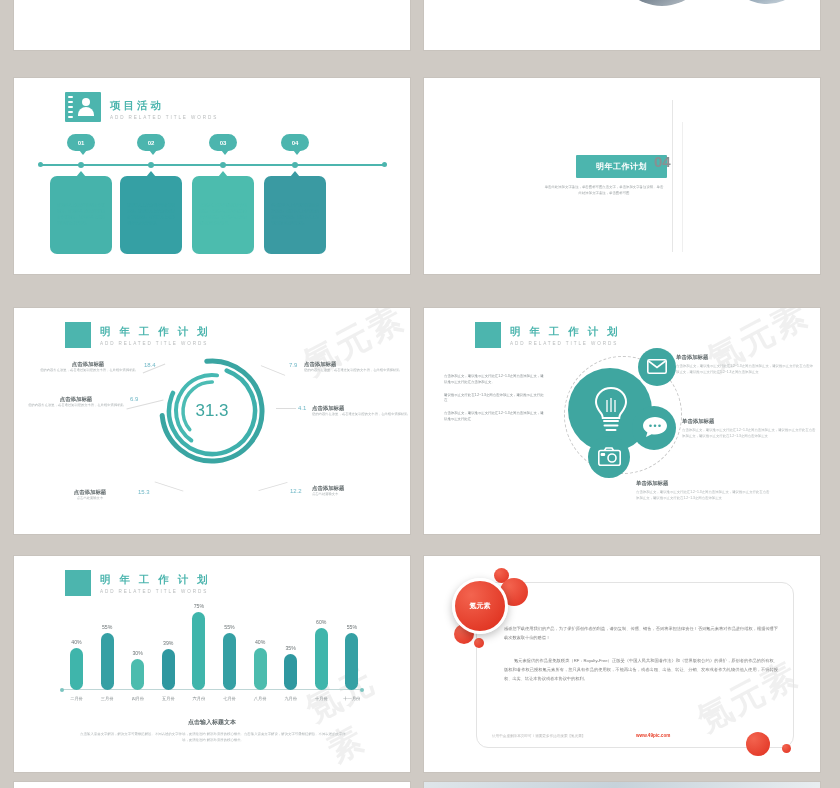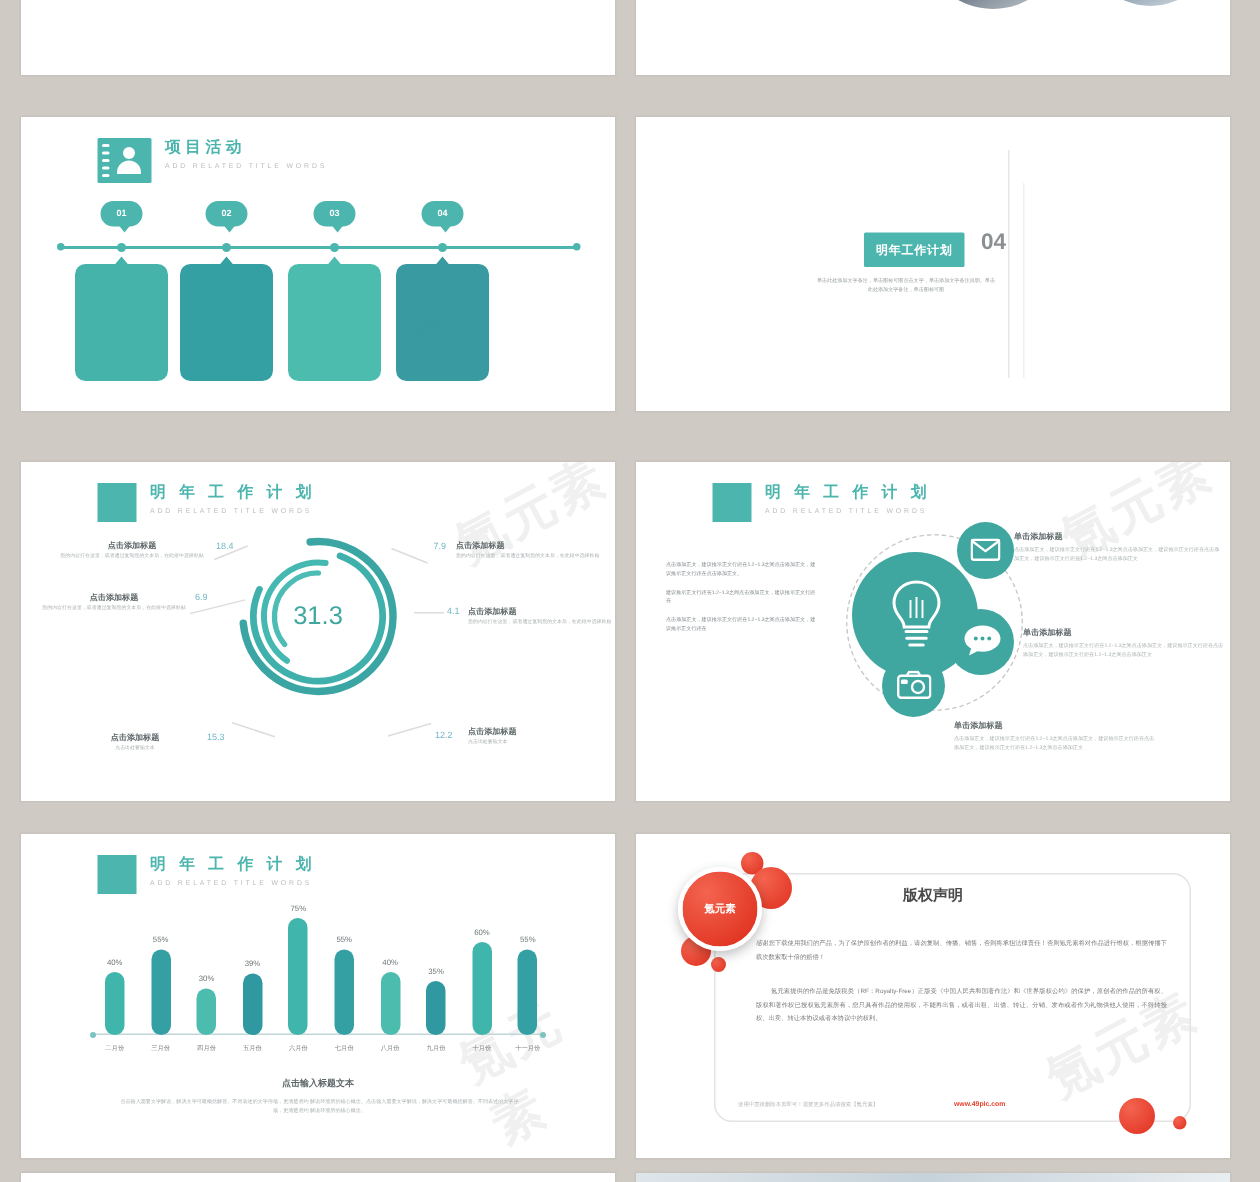--- a/index.html
+++ b/index.html
@@ -14,21 +14,21 @@
   .s-r1c0{left:14px;top:78px;width:396px;height:196px;}
   .s-r1c1{left:424px;top:78px;width:396px;height:196px;}
   .s-r2c0{left:14px;top:308px;width:396px;height:226px;}
   .s-r2c1{left:424px;top:308px;width:396px;height:226px;}
   .s-r3c0{left:14px;top:556px;width:396px;height:216px;}
   .s-r3c1{left:424px;top:556px;width:396px;height:216px;}
   .s-r4c0{left:14px;top:782px;width:396px;height:60px;}
   .s-r4c1{left:424px;top:782px;width:396px;height:60px;}
 
   
-  .hdr{position:absolute;left:18px;top:14px;display:flex;align-items:flex-start;padding-left:33px;}
+  .hdr{position:absolute;left:18px;top:14px;display:flex;align-items:flex-end;padding-left:33px;}
   .hdr-sq{width:26px;height:26px;background:#4cb5ae;flex:0 0 auto;}
   .hdr-txt{margin-left:9px;}
   .hdr-title{font-size:10.5px;color:#4cb5ae;letter-spacing:3px;font-weight:bold;line-height:13px;}
   .hdr-sub{font-size:4.6px;color:#b9bcbd;letter-spacing:1.9px;line-height:9px;margin-top:1px;}
 
   
   .hdr-card{width:36px;height:30px;background:#4cb5ae;position:relative;flex:0 0 auto;border-radius:1px;}
   .hdr-card .spine{position:absolute;left:3px;top:4px;width:5px;height:22px;}
   .hdr-card .spine i{display:block;height:2px;background:#fff;margin-bottom:3px;border-radius:1px;}
   .hdr-card .pfig{position:absolute;left:12px;top:5px;width:19px;height:20px;}
@@ -45,21 +45,21 @@
   .bub{position:absolute;width:28px;height:17px;border-radius:9px;background:#4cb5ae;color:#fff;
        font-size:6px;display:flex;align-items:center;justify-content:center;font-weight:bold;}
   .bub:after{content:"";position:absolute;bottom:-4px;left:12px;border-left:4px solid transparent;
        border-right:4px solid transparent;border-top:5px solid #4cb5ae;}
   .tl-card{position:absolute;top:98px;width:62px;height:78px;border-radius:7px;color:#fff;
        font-size:3.6px;line-height:6px;padding:26px 7px 0;box-sizing:border-box;text-align:justify;}
   .tl-card:before{content:"";position:absolute;top:-5px;left:26px;border-left:5px solid transparent;
        border-right:5px solid transparent;border-bottom:6px solid currentColor;}
 
   
-  .sec-box{position:absolute;left:152px;top:77px;background:#4cb5ae;color:#fff;padding:6px 8px;
+  .sec-box{position:absolute;left:152px;top:77px;background:#4cb5ae;color:#fff;padding:6px 20px;
        font-size:8px;font-weight:bold;letter-spacing:.5px;border-radius:1px;}
   .sec-num{position:absolute;left:230px;top:75px;font-size:15px;color:#8a8f91;font-weight:bold;}
   .sec-desc{position:absolute;left:120px;top:107px;width:120px;text-align:center;font-size:3.4px;
        line-height:5.6px;color:#9aa0a2;}
   .sec-rule{position:absolute;left:248px;top:22px;width:1px;height:152px;background:#e6e6e6;}
   .sec-rule2{position:absolute;left:258px;top:44px;width:1px;height:130px;background:#efefef;}
 
   
   .donut-wrap{position:absolute;left:141px;top:46px;width:114px;height:114px;}
   .donut-center{position:absolute;left:0;top:0;width:114px;height:114px;display:flex;align-items:center;
@@ -373,21 +373,20 @@
       <div class="cp-box"></div>
 
       <div class="dotr" style="left:70px;top:12px;width:15px;height:15px;"></div>
       <div class="dotr" style="left:76px;top:22px;width:28px;height:28px;"></div>
       <div class="dotr" style="left:30px;top:68px;width:20px;height:20px;"></div>
       <div class="dotr" style="left:50px;top:82px;width:10px;height:10px;"></div>
       <div class="dotr" style="left:322px;top:176px;width:24px;height:24px;"></div>
       <div class="dotr" style="left:358px;top:188px;width:9px;height:9px;"></div>
       <div class="badge">氪元素</div>
 
-      <div class="cp-title">版权声明</div>
       <div class="cp-p" style="left:80px;top:68px;width:274px;">感谢您下载使用我们的产品，为了保护原创作者的利益，请勿复制、传播、销售，否则将承担法律责任！否则氪元素将对作品进行维权，根据传播下载次数索取十倍的赔偿！</div>
       <div class="cp-p" style="left:80px;top:100px;width:274px;text-indent:10px;">氪元素提供的作品是免版税类（RF：Royalty-Free）正版受《中国人民共和国著作法》和《世界版权公约》的保护，原创者的作品的所有权、版权和著作权已授权氪元素所有，您只具有作品的使用权，不能再出售，或者出租、出借、转让、分销、发布或者作为礼物供他人使用，不得转授权、出卖、转让本协议或者本协议中的权利。</div>
       <div class="cp-foot">使用中直接删除本页即可！需要更多作品请搜索【氪元素】</div>
       <div class="cp-url">www.49pic.com</div>
     </div>
   </div>
 
   <div class="slide s-r4c0">
       <div class="slide-inner"></div>
     </div>

